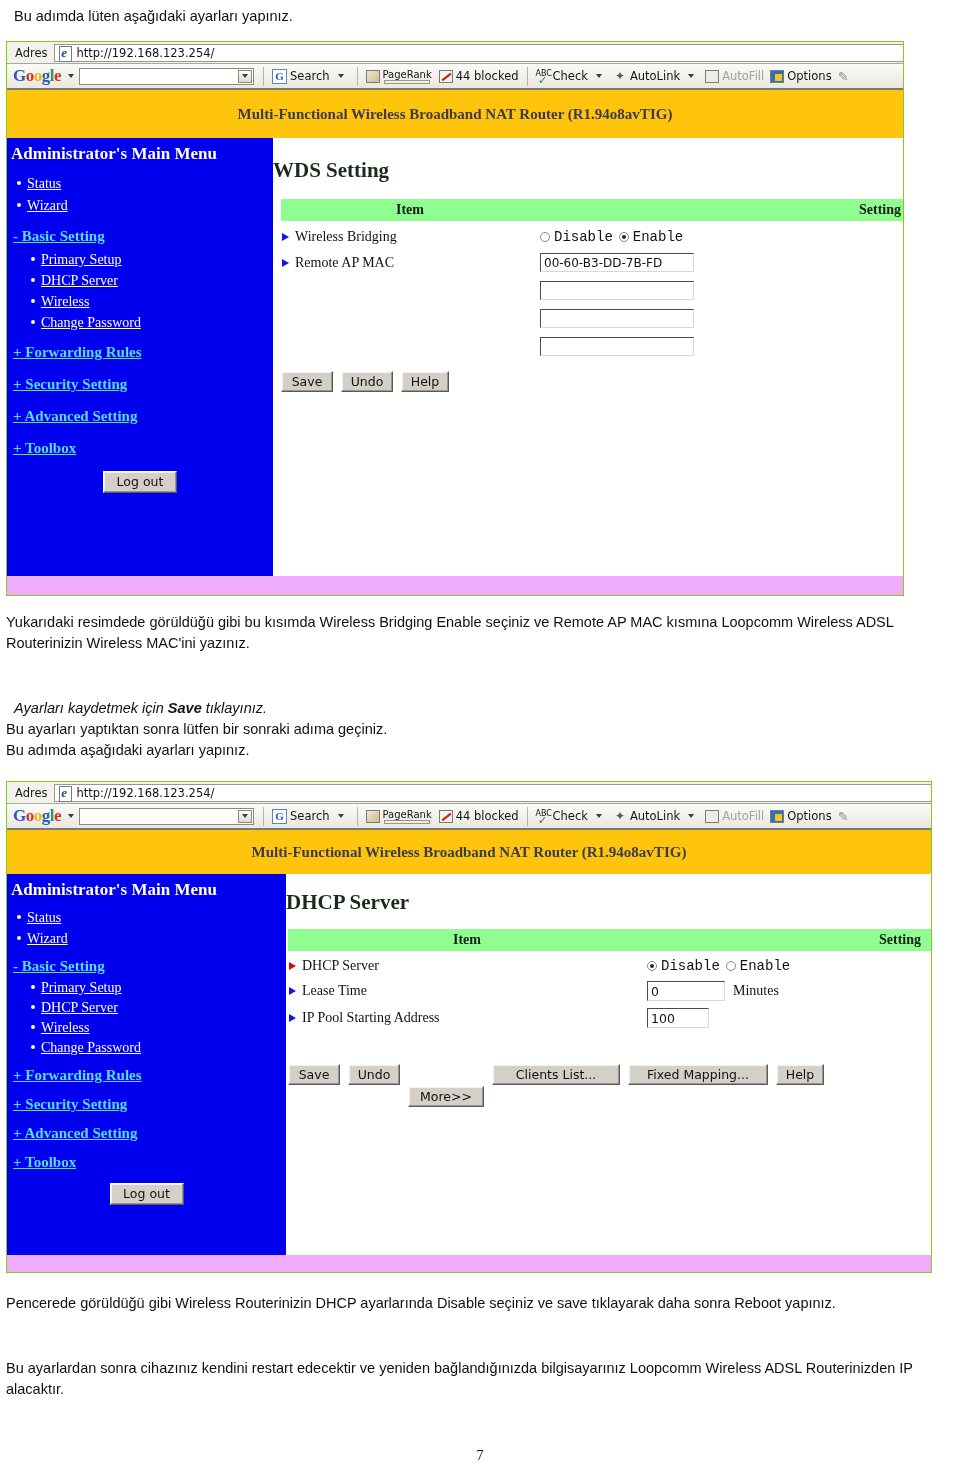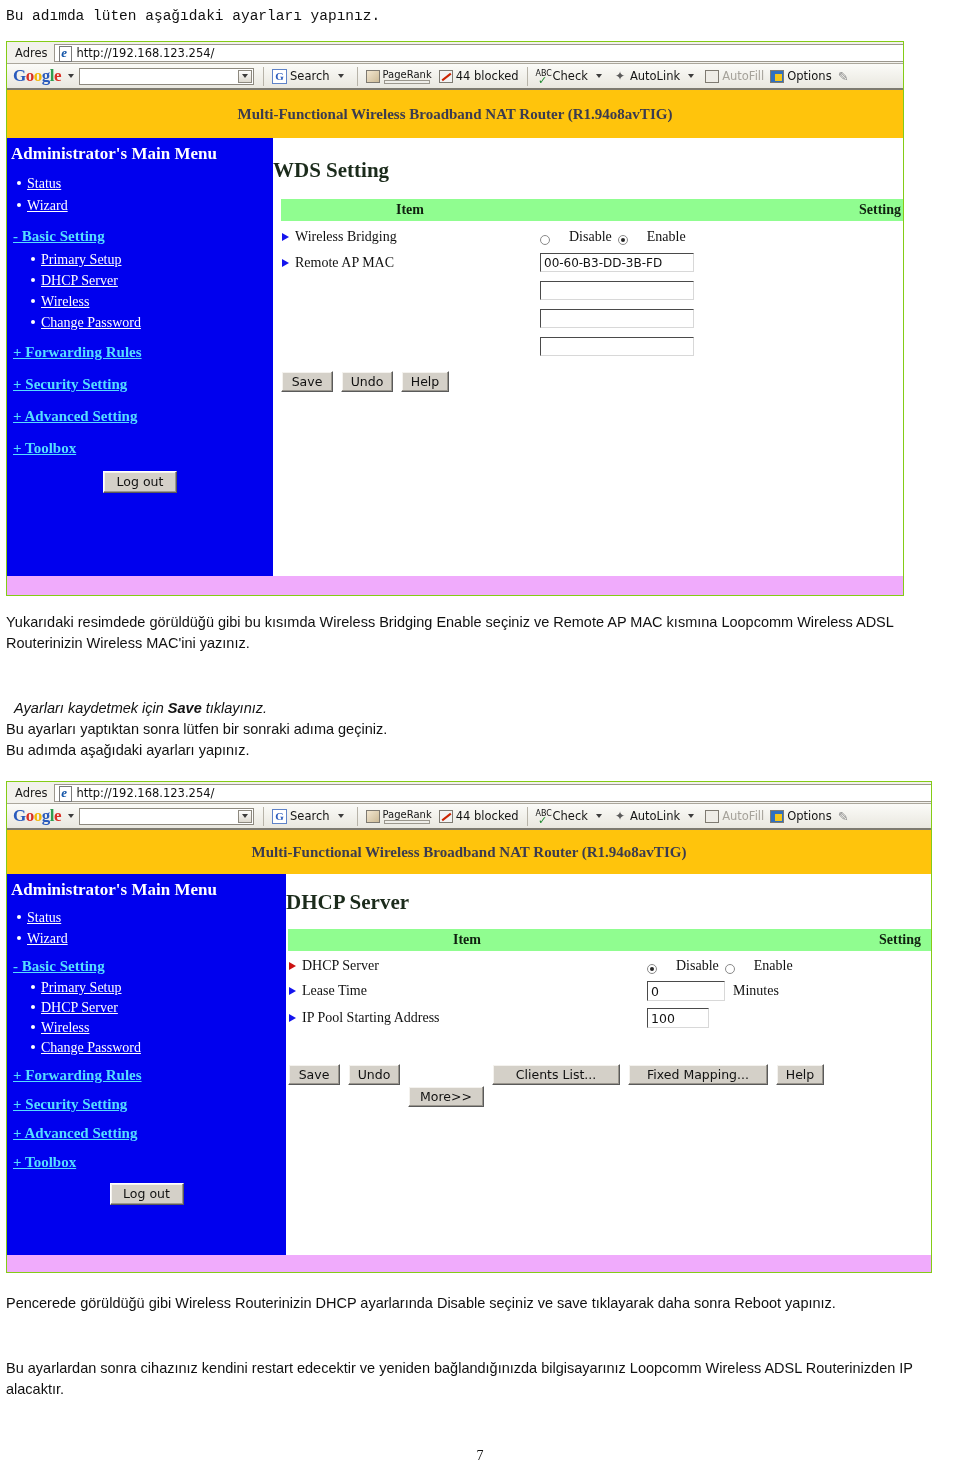--- a/index.html
+++ b/index.html
@@ -335,23 +335,23 @@
     margin-right: 6px;
     vertical-align: middle;
     position: relative;
     top: -1px;
   }
   .arrow.red { border-left-color: #cc1111; }
 
   .radio-group { display: flex; align-items: center; gap: 6px; }
   .radio {
     display: inline-flex;
-    align-items: flex-end;
-    gap: 19px;
-    font-family: Liberation Serif, serif;
+    align-items: center;
+    gap: 4px;
+    font-family: Liberation Mono, monospace;
     white-space: nowrap;
   }
   .radio .knob {
     width: 10px; height: 10px;
     border-radius: 50%;
     border: 1px solid #8a8a8a;
     background: #ffffff;
     box-sizing: border-box;
     display: inline-block;
     position: relative;
@@ -380,21 +380,21 @@
   }
   .unit {
     font-family: "Liberation Serif", serif;
     margin-left: 8px;
   }
   .btn-row { display: flex; align-items: center; }
 </style>
 </head>
 <body>
 
-<div class="doc-text" style="left:6px; top:6px; width:520px;font-family:Liberation Mono, monospace;">Bu adımda lüten aşağıdaki ayarları yapınız.</div>
+<div class="doc-text" style="left:14px; top:6px; width:520px;">Bu adımda lüten aşağıdaki ayarları yapınız.</div>
 
 <div class="shot" style="left:6px; top:41px; width:898px; height:555px;">
 
   <div class="addr-row">
     <span class="addr-label">Adres</span>
     <div class="addr-field">
       <span class="ie-icon">
         <span class="page"></span>
           <span class="e">e</span>
       </span>
@@ -540,21 +540,21 @@
                 <span>Enable</span>
               </label>
             </div>
           </td>
         </tr>
         <tr>
           <td class="item-cell" style="font-size:14px; padding-top:9px;">
             <span class="arrow"></span><span>Remote AP MAC</span>
           </td>
           <td style="padding-top:7px;">
-            <div class="txtfield" style="width:154px; height:19px; font-size:12px; margin-bottom:9px;">00-60-B3-DD-3B-FD</div>
+            <div class="txtfield" style="width:154px; height:19px; font-size:12px; margin-bottom:9px;">00-60-B3-DD-7B-FD</div>
             <div class="txtfield" style="width:154px; height:19px; font-size:12px; margin-bottom:9px;"></div>
             <div class="txtfield" style="width:154px; height:19px; font-size:12px; margin-bottom:9px;"></div>
             <div class="txtfield" style="width:154px; height:19px; font-size:12px;"></div>
           </td>
         </tr>
       </tbody>
         </table>
 
       <div class="btn-row" style="margin-top:14px; margin-left:8px; gap:8px;">
         <span class="win-btn" style="width:52px; height:21px; line-height:19px; font-size:12.5px;">Save</span>

